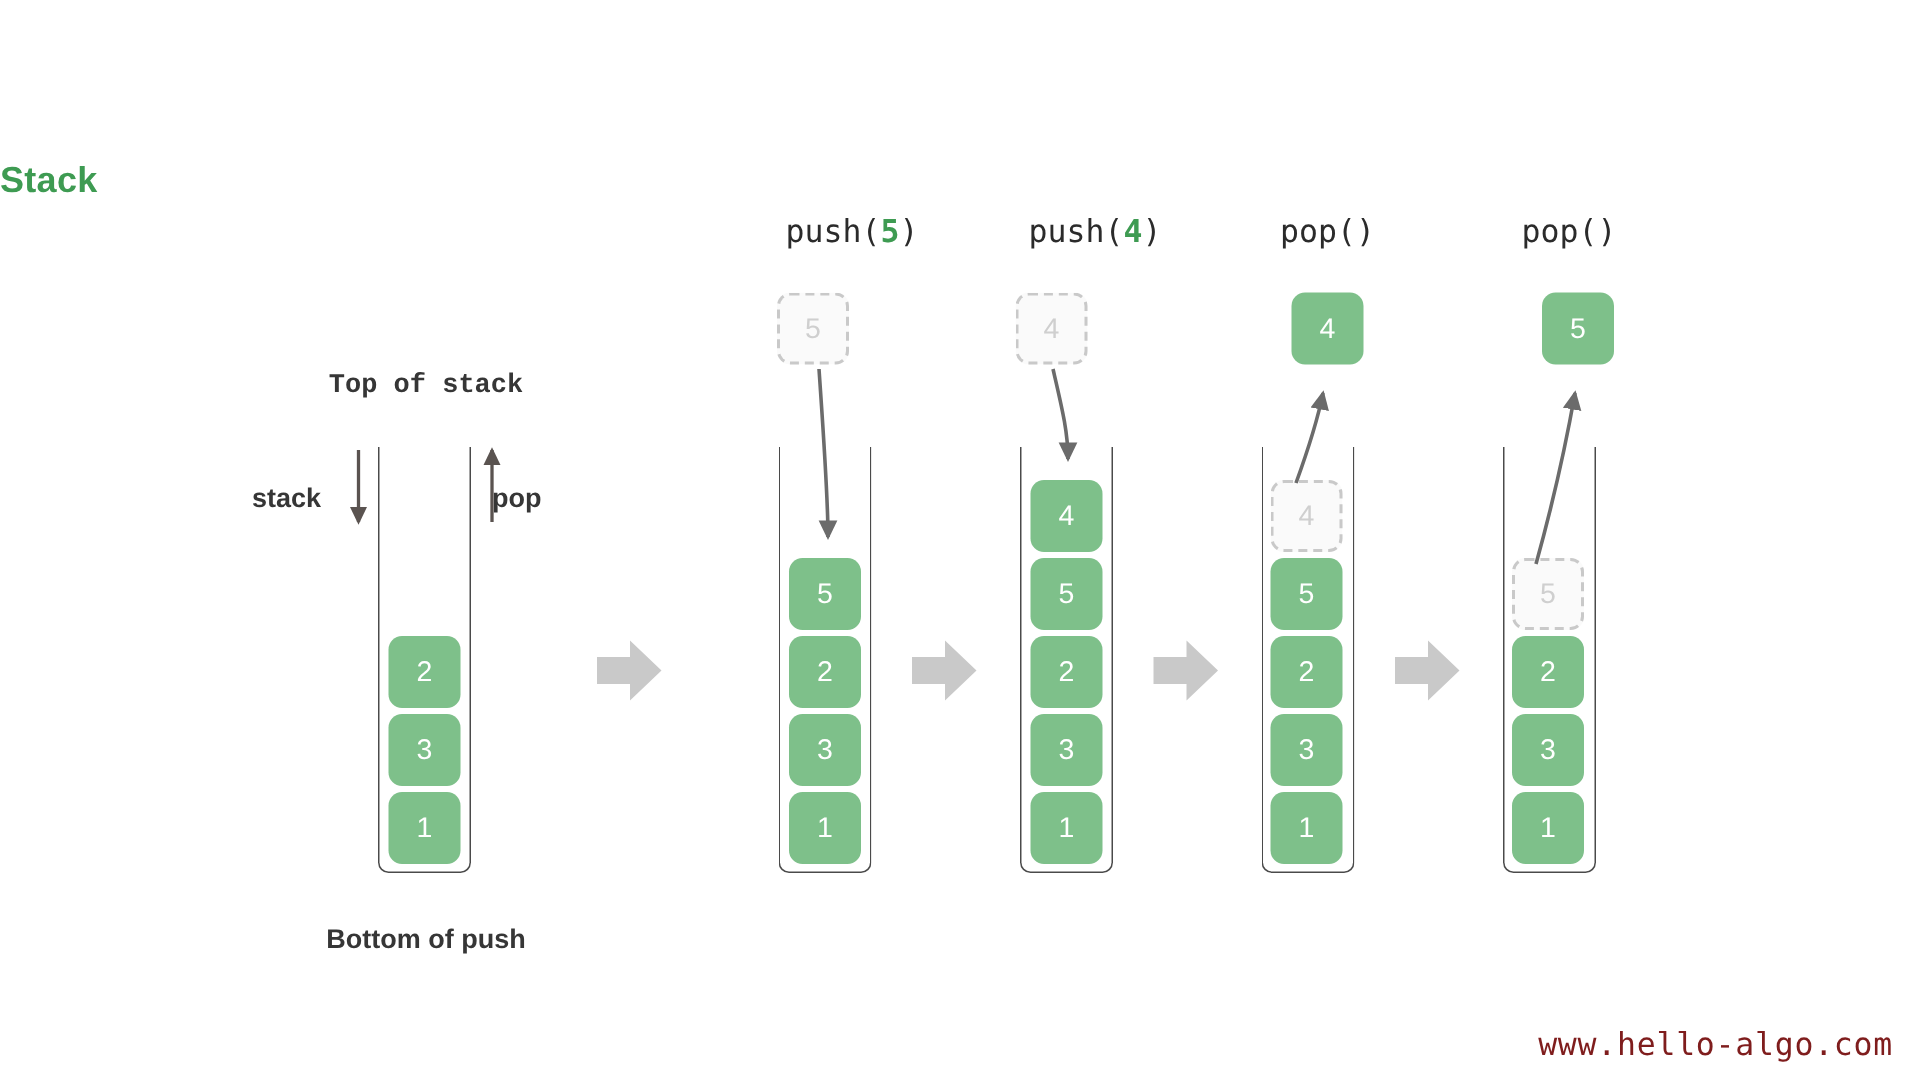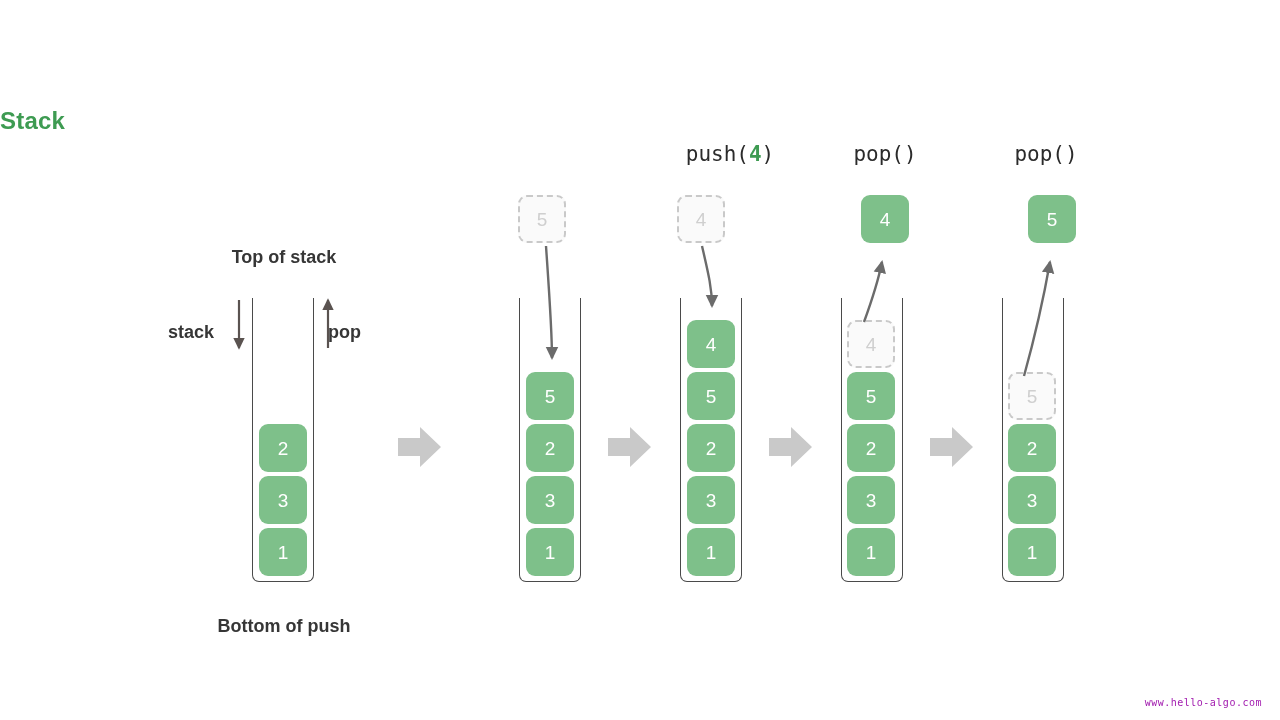--- a/index.html
+++ b/index.html
@@ -38,20 +38,21 @@
     font-size: 18px;
     font-weight: bold;
     color: #363636;
     white-space: nowrap;
   }
   .caption-top {
     left: 0;
     top: 247px;
     width: 568px;
     text-align: center;
+    font-family: Liberation Mono, monospace;
   }
   .caption-bottom {
     left: 0;
     top: 616px;
     width: 568px;
     text-align: center;
   }
 
   .side-label {
     position: absolute;
@@ -115,36 +116,39 @@
     inset: 0;
     pointer-events: none;
   }
 
   
   .watermark {
     position: absolute;
     right: 18px;
     bottom: 12px;
     font-family: "DejaVu Sans Mono", "Liberation Mono", monospace;
-    font-size: 10px;
-    color: #a21caf;
+    font-size: 21px;
+    color: #7f1d1d;
     letter-spacing: 0.5px;
   }
 </style>
 </head>
 <body>
 
 <div class="canvas">
 
   <div class="diagram-title">Stack</div>
   <div class="caption caption-top">Top of stack</div>
   <div class="caption caption-bottom">Bottom of push</div>
   <div class="side-label label-push">stack</div>
   <div class="side-label label-pop">pop</div>
 
+  <div class="op-label" style="left:488px">
+    <span>push(</span><span class="arg">5</span><span>)</span>
+  </div>
   <div class="op-label" style="left:650px">
     <span>push(</span><span class="arg">4</span><span>)</span>
   </div>
   <div class="op-label" style="left:805px">
     <span>pop(</span><span class="arg"></span><span>)</span>
   </div>
   <div class="op-label" style="left:966px">
     <span>pop(</span><span class="arg"></span><span>)</span>
   </div>
 

